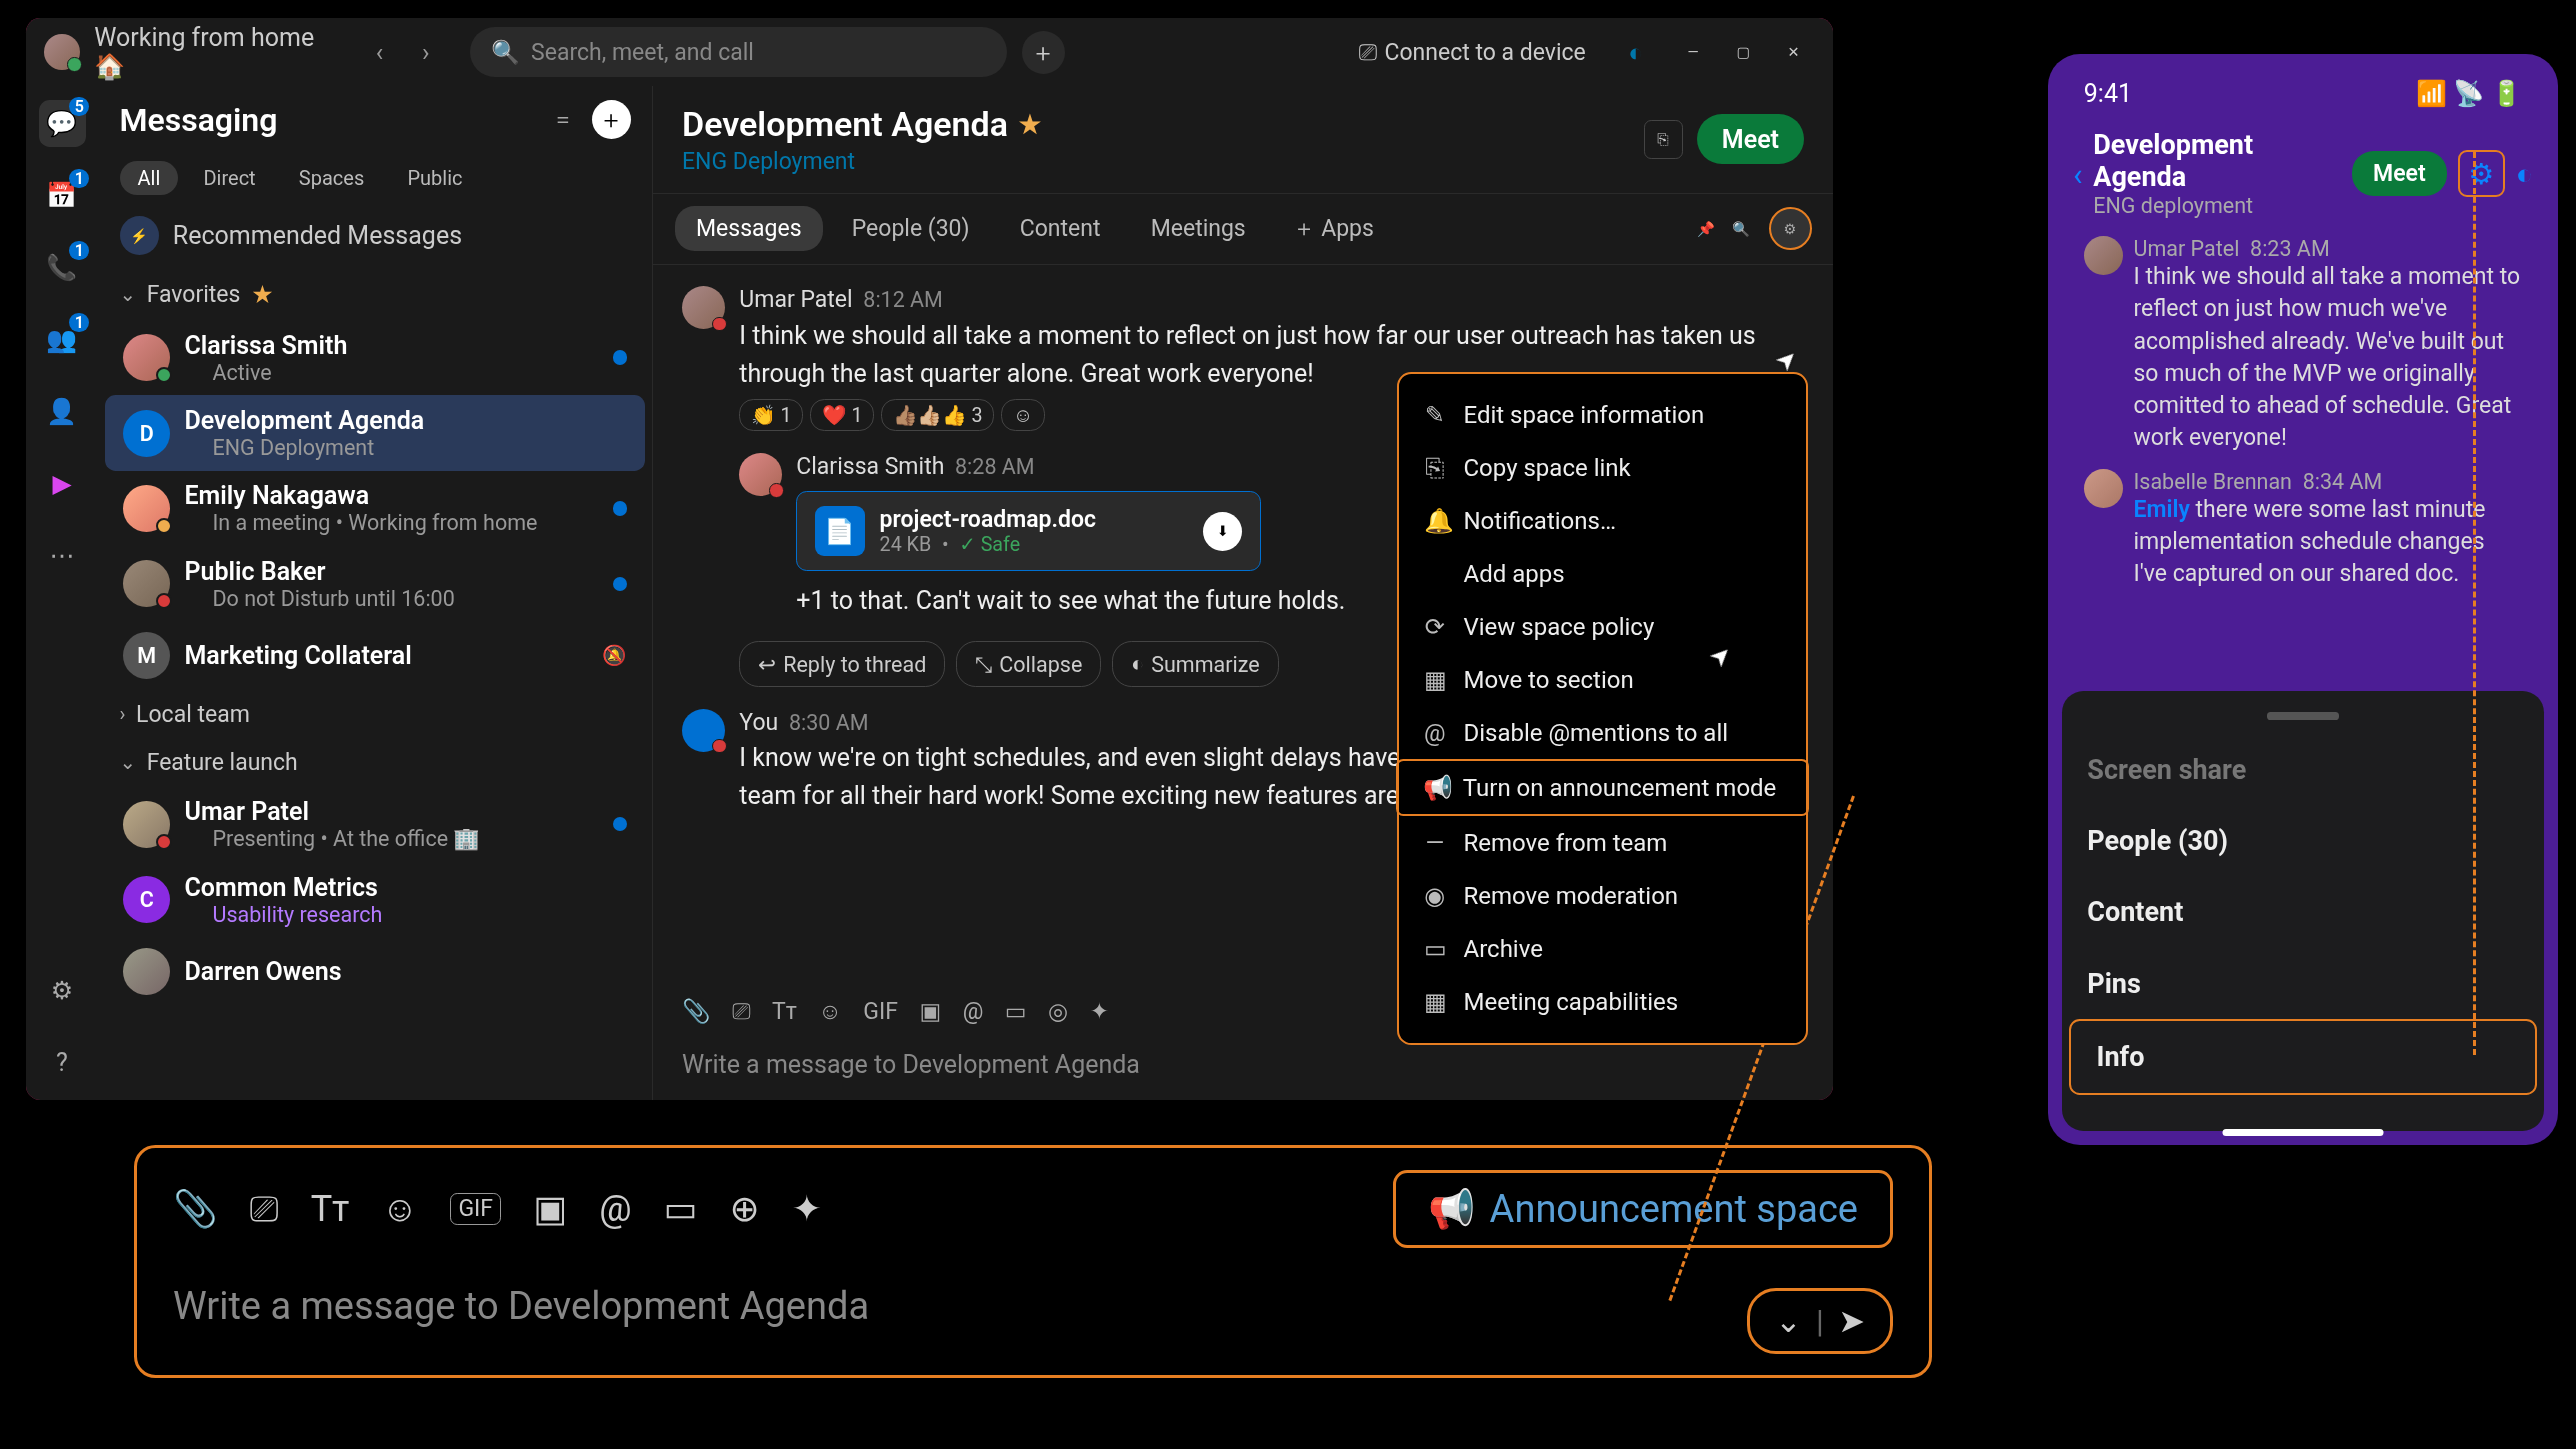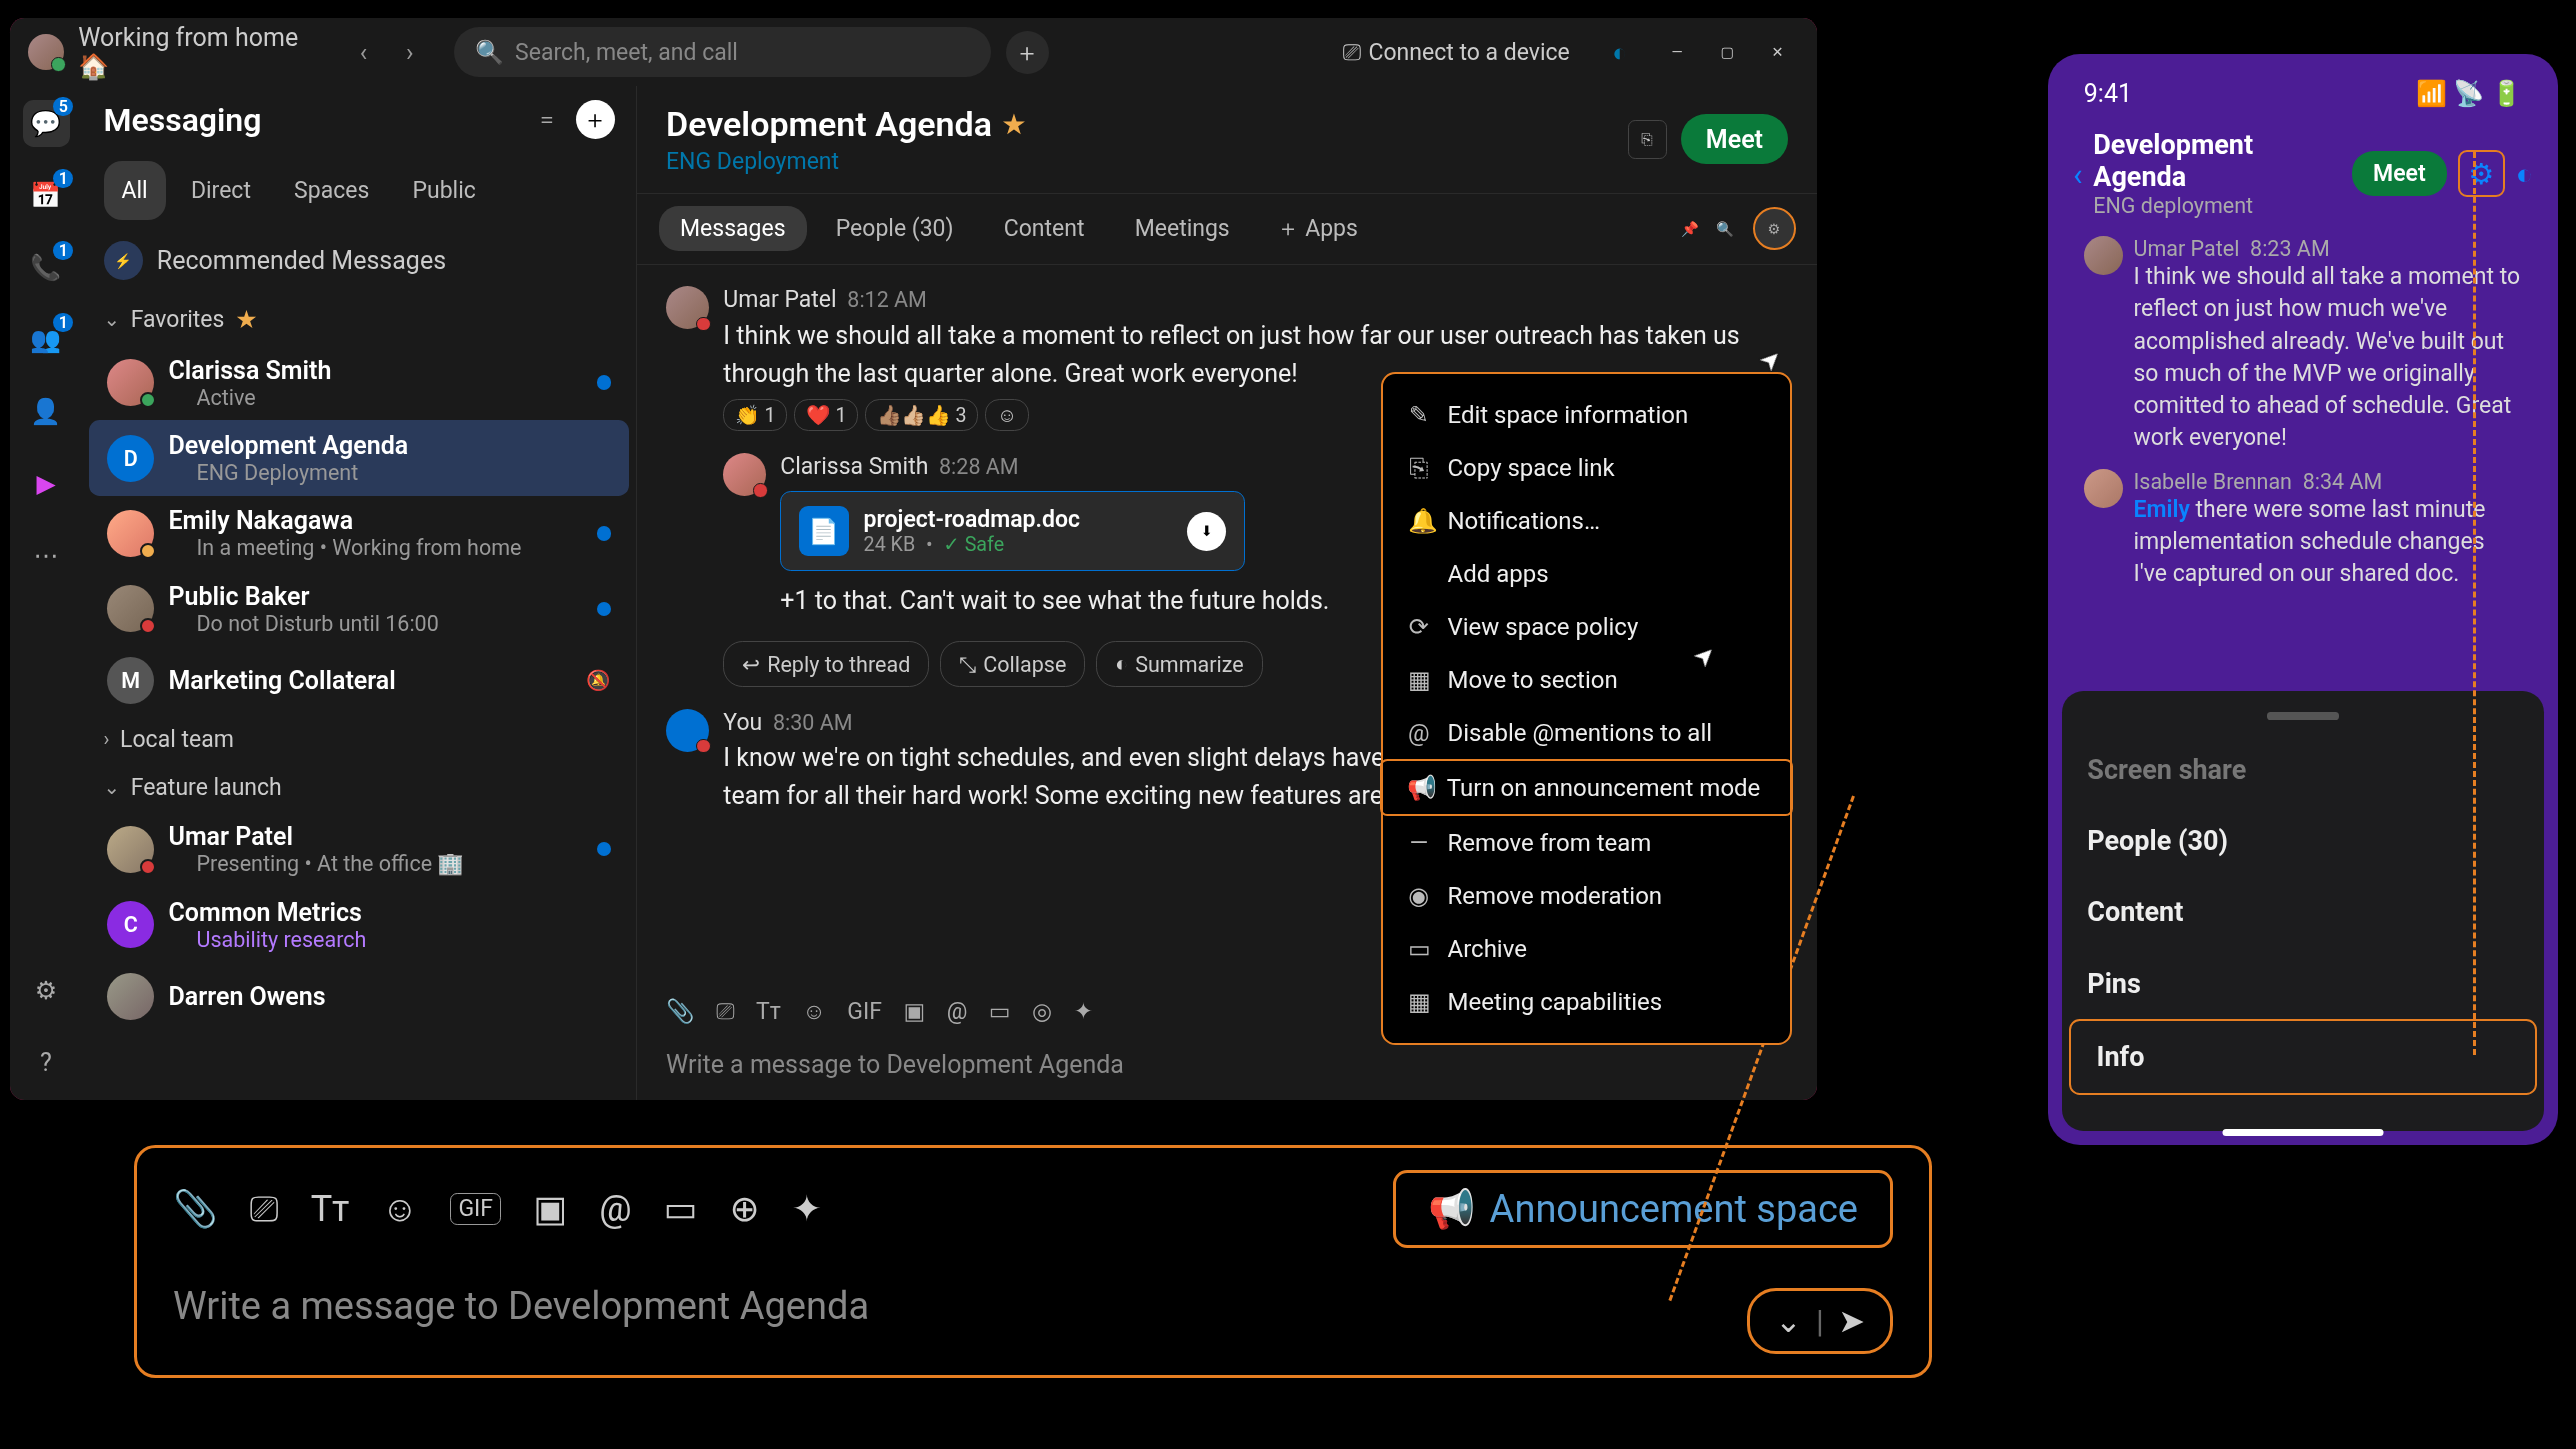--- a/index.html
+++ b/index.html
@@ -1,19 +1,19 @@
 <!DOCTYPE html>
 <html style="font-size:14.3px"><head>
 <meta charset="utf-8">
 <style>
 * { margin: 0; padding: 0; box-sizing: border-box; font-family: -apple-system, BlinkMacSystemFont, 'Segoe UI', Roboto, sans-serif; }
 body { background: #000; color: #fff; width: 2576px; height: 1449px; position: relative; overflow: hidden; }
 
 
-.desktop-app { position: absolute; top: 18px; left: 10px; width: 1807px; height: 1082px; background: #be185d; border-radius: 14.3px; overflow: hidden; display: flex; flex-direction: column; }
+.desktop-app { position: absolute; top: 18px; left: 26px; width: 1807px; height: 1082px; background: #be185d; border-radius: 14.3px; overflow: hidden; display: flex; flex-direction: column; }
 
 
 .titlebar { height: 68px; display: flex; align-items: center; padding: 0 18px; background: #1a1a1a; gap: 14.3px; }
 .avatar-small { width: 36px; height: 36px; border-radius: 50%; background: linear-gradient(135deg, #a88, #865); position: relative; }
 .avatar-small::after { content: ''; position: absolute; bottom: -1.8px; right: -1.8px; width: 12.5px; height: 12.5px; border-radius: 50%; background: #3ba55d; border: 1.8px solid #1a1a1a; }
 .status-text { font-size: 25px; color: #ccc; flex: 1; }
 .nav-arrows { display: flex; gap: 7.2px; margin-right: 10.7px; }
 .nav-btn { width: 39px; height: 39px; border-radius: 7.2px; display: flex; align-items: center; justify-content: center; color: #999; font-size: 25px; cursor: pointer; }
 .search-bar { flex: 0 0 537px; height: 50px; background: #2a2a2a; border-radius: 25px; display: flex; align-items: center; padding: 0 21.5px; gap: 10.7px; color: #888; font-size: 23px; }
 .circle-btn { width: 43px; height: 43px; border-radius: 50%; background: #2a2a2a; display: flex; align-items: center; justify-content: center; color: #ccc; font-size: 25px; cursor: pointer; }
@@ -33,21 +33,21 @@
 
 
 .sidebar { width: 555px; background: #1a1a1a; display: flex; flex-direction: column; border-right: 0.9px solid #2a2a2a; }
 .sidebar-header { padding: 14.3px 21.5px; display: flex; align-items: center; justify-content: space-between; }
 .sidebar-title { font-size: 32px; font-weight: 600; color: #fff; }
 .sidebar-actions { display: flex; gap: 10.7px; }
 .filter-btn { width: 36px; height: 36px; display: flex; align-items: center; justify-content: center; color: #aaa; cursor: pointer; }
 .add-btn { width: 39px; height: 39px; border-radius: 50%; background: #fff; color: #000; display: flex; align-items: center; justify-content: center; font-size: 25px; cursor: pointer; }
 
 .sidebar-tabs { display: flex; gap: 7.2px; padding: 7.2px 21.5px; }
-.sidebar-tab { padding: 16px 18px; border-radius: 18px; color: #bbb; font-size: 23px; cursor: pointer; }
+.sidebar-tab { padding: 5px 18px; border-radius: 18px; color: #bbb; font-size: 20px; cursor: pointer; }
 .sidebar-tab.active { background: #3a3a3a; color: #fff; }
 
 .recommended { display: flex; align-items: center; gap: 14.3px; padding: 14.3px 21.5px; }
 .rec-icon { width: 39px; height: 39px; border-radius: 50%; background: #2a3a5a; display: flex; align-items: center; justify-content: center; color: #6af; }
 .rec-text { font-size: 25px; color: #ccc; }
 
 .section-header { display: flex; align-items: center; gap: 10.7px; padding: 10.7px 21.5px; font-size: 23px; color: #ccc; cursor: pointer; }
 .chevron { font-size: 19.7px; color: #aaa; }
 
 .chat-item { display: flex; align-items: center; gap: 14.3px; padding: 10.7px 18px; cursor: pointer; position: relative; border-radius: 10.7px; margin: 0 7.2px; }

